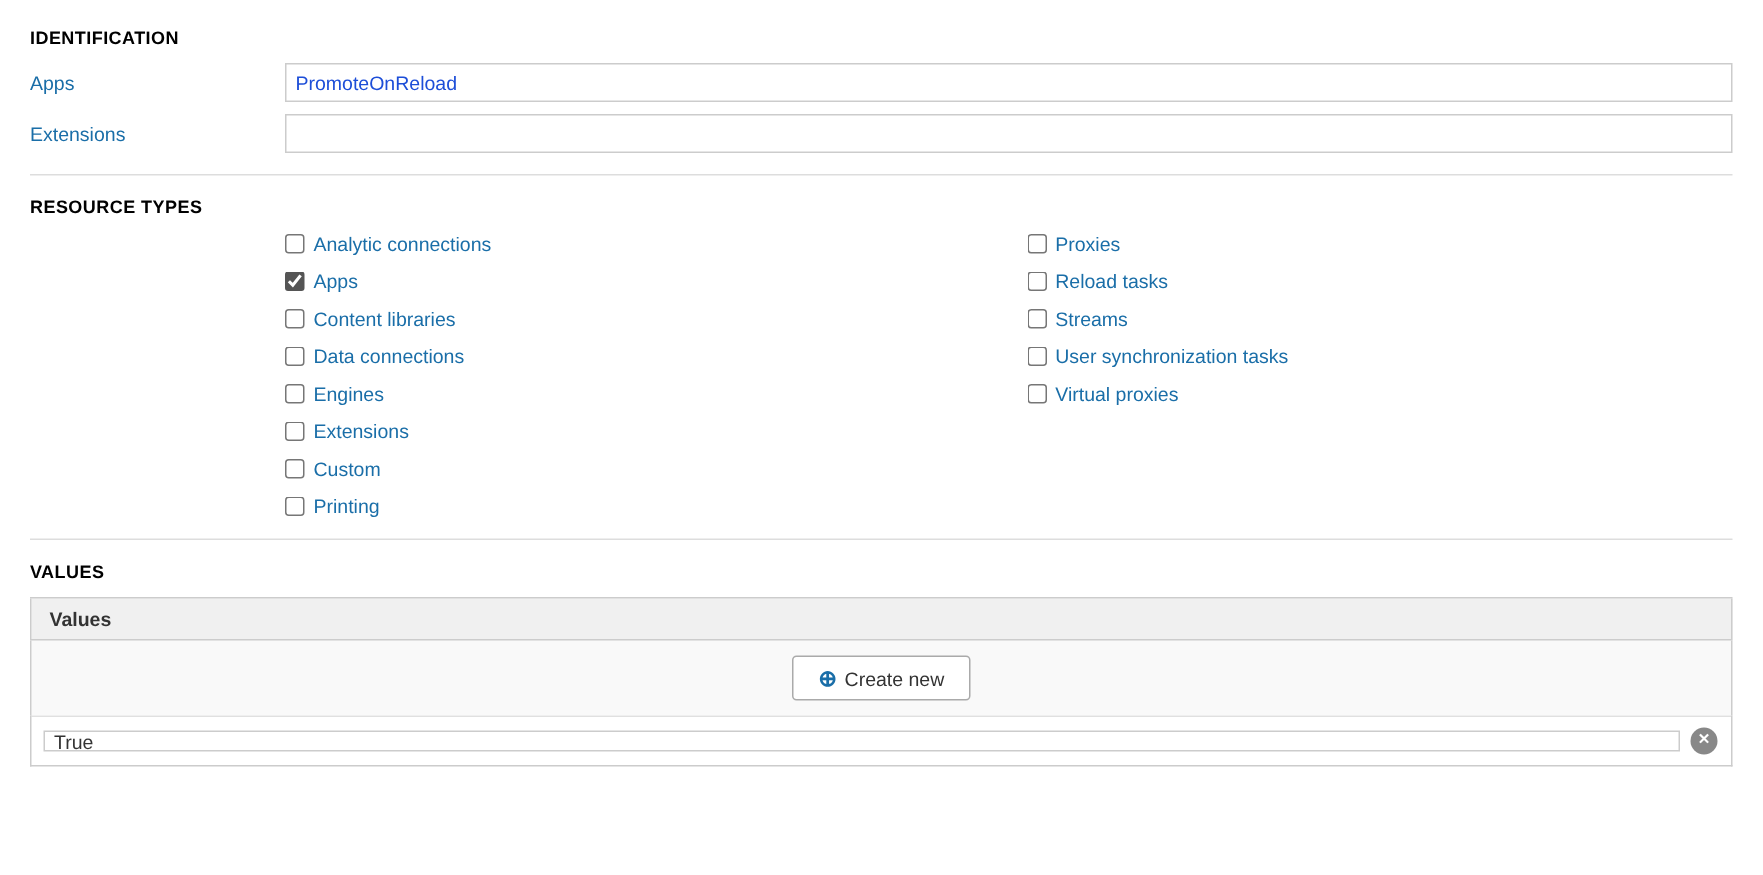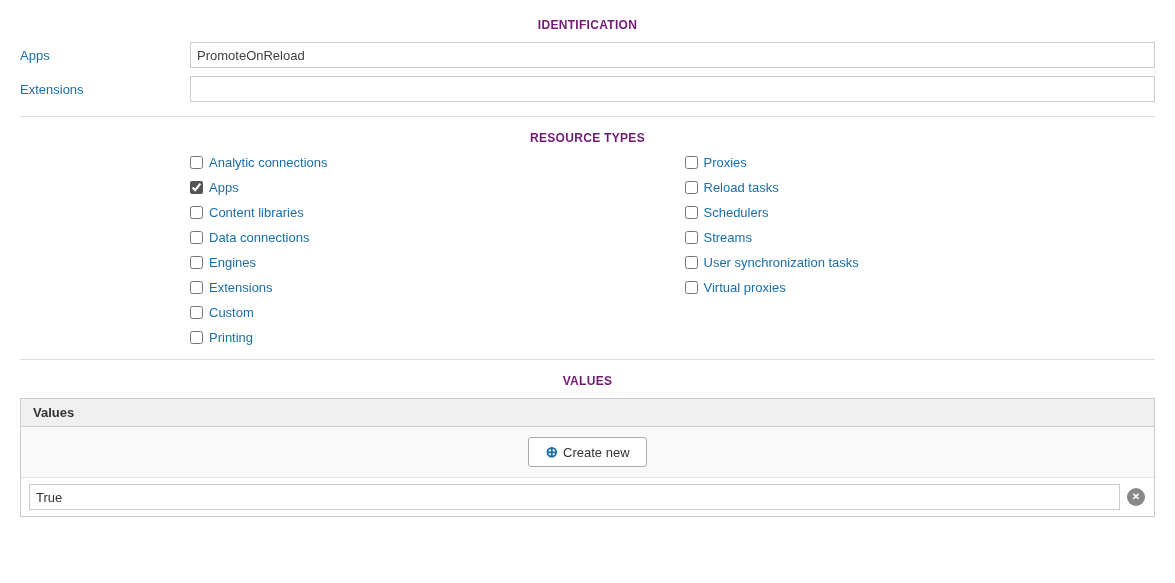--- a/index.html
+++ b/index.html
@@ -10,44 +10,43 @@
       background: #fff;
       width: 1175px;
       min-height: 583px;
     }
     .page-content {
       padding: 18px 20px;
     }
     .section-title {
       font-weight: bold;
       font-size: 12px;
-      color: #701a75;
+      color: #000000;
       text-transform: uppercase;
       margin-bottom: 10px;
       letter-spacing: 0.3px;
-      text-align: center;
     }
     .field-row {
       display: flex;
       align-items: center;
       margin-bottom: 8px;
     }
     .field-label {
       width: 170px;
       color: #1a6ea8;
       font-size: 13px;
       flex-shrink: 0;
     }
     .field-input {
       flex: 1;
       height: 26px;
       border: 1px solid #ccc;
       padding: 3px 6px;
       font-size: 13px;
-      color: #404040;
+      color: #1d4ed8;
       outline: none;
     }
     .divider {
       border: none;
       border-top: 1px solid #ddd;
       margin: 14px 0;
     }
     .resource-types-section {
       margin-bottom: 4px;
     }
@@ -132,21 +131,21 @@
     .value-input-row {
       display: flex;
       align-items: center;
       padding: 6px 8px;
       background: #fff;
       border-top: 1px solid #e0e0e0;
       gap: 6px;
     }
     .value-input {
       flex: 1;
-      height: 26px;
+      height: 14px;
       border: 1px solid #ccc;
       padding: 3px 6px;
       font-size: 13px;
       color: #333;
       outline: none;
     }
     .remove-btn {
       width: 20px;
       height: 20px;
       background: none;
@@ -237,24 +236,20 @@
       </div>
 
       <div class="checkbox-column">
         <label class="checkbox-item">
           <input type="checkbox" style="">
           <span class="checkbox-label">Proxies</span>
         </label>
         <label class="checkbox-item">
           <input type="checkbox" style="">
           <span class="checkbox-label">Reload tasks</span>
-        </label>
-        <label class="checkbox-item">
-          <input type="checkbox" style="">
-          <span class="checkbox-label">Schedulers</span>
         </label>
         <label class="checkbox-item">
           <input type="checkbox" style="">
           <span class="checkbox-label">Streams</span>
         </label>
         <label class="checkbox-item">
           <input type="checkbox" style="">
           <span class="checkbox-label">User synchronization tasks</span>
         </label>
         <label class="checkbox-item">

